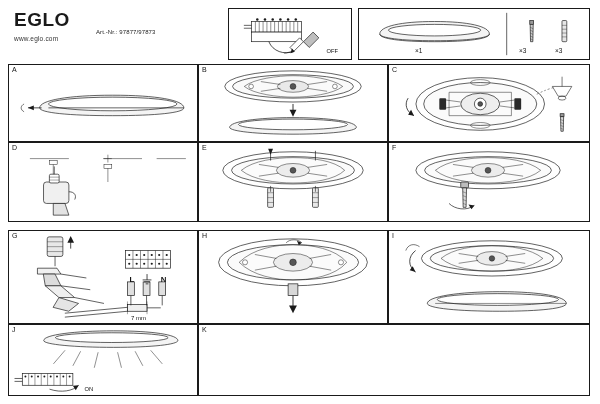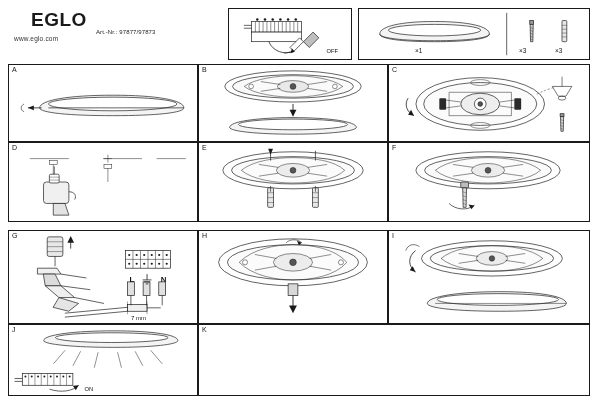--- a/index.html
+++ b/index.html
@@ -22,21 +22,20 @@
     left: 14px;
     top: 10px;
   }
   .brand-name {
     font-family: "Liberation Sans", sans-serif;
     font-size: 19px;
     font-weight: bold;
     letter-spacing: 0.5px;
     color: #1a1a1a;
     line-height: 20px;
-    margin-left: 17px;
   }
   .brand-url {
     font-size: 6.5px;
     color: #333;
     margin-top: 5px;
     letter-spacing: 0.2px;
   }
   .art-no {
     position: absolute;
     left: 96px;

